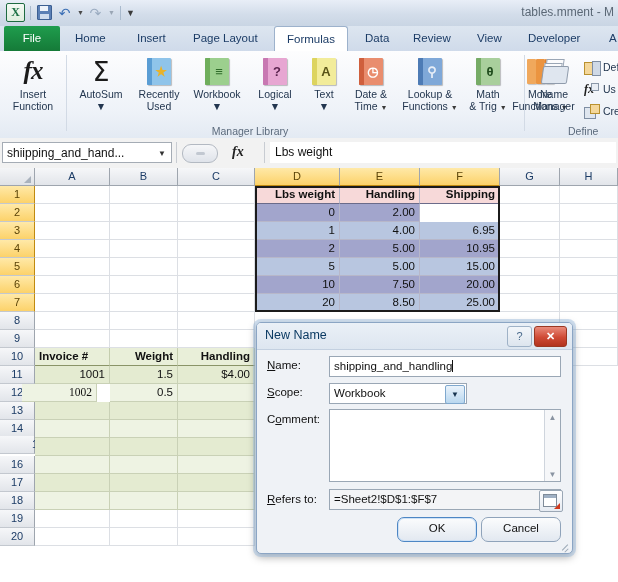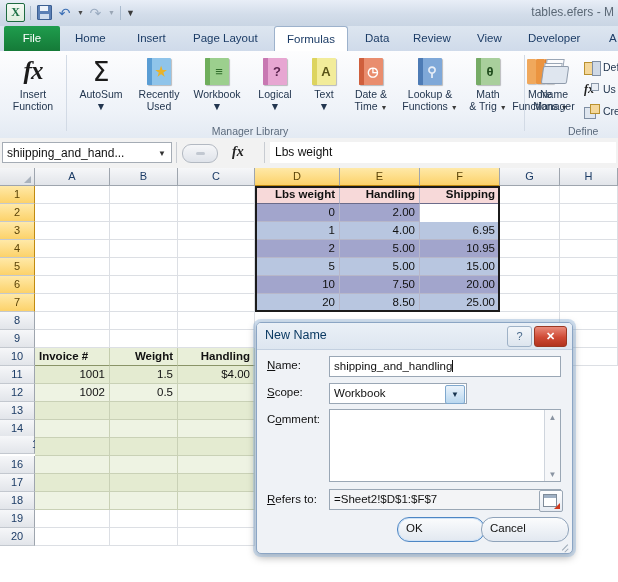--- a/index.html
+++ b/index.html
@@ -251,22 +251,22 @@
   .refbtn{
     position:absolute;width:22px;height:20px;
     background:linear-gradient(#fdfdfe,#e6ebf2);border:1px solid #9aa7b5;border-radius:2px;
     overflow:hidden;
   }
   .refbtn i{position:absolute;left:3px;top:3px;width:12px;height:11px;border:1px solid #7f8b99;background:#fff;}
   .refbtn i:before{content:"";position:absolute;left:0;top:0;width:100%;height:3px;background:#9fb0c4;}
   .refbtn b{position:absolute;right:2px;bottom:2px;width:0;height:0;border-left:6px solid transparent;border-bottom:6px solid #d03a1e;}
   .dlg-btn{
     position:absolute;width:78px;height:23px;
-    background:linear-gradient(#fbfcfd,#e2e8f0);border:1px solid #8fa3ba;border-radius:12px;
-    font-size:11.5px;color:#111;text-align:left;line-height:21px;padding-left:8px;
+    background:linear-gradient(#fbfcfd,#e2e8f0);border:1px solid #8fa3ba;border-radius:7px;
+    font-size:11.5px;color:#111;text-align:center;line-height:21px;
   }
   .dlg-btn.def{
     border:1px solid #4d86c4;
     box-shadow:inset 0 0 0 1px #cfe2f6;
   }
   .dlg-grip{position:absolute;right:3px;bottom:2px;width:10px;height:10px;}
   .dlg-grip:before,.dlg-grip:after{content:"";position:absolute;background:#9aa7b5;}
   .dlg-grip:before{right:0;bottom:3px;width:8px;height:1px;transform:rotate(-45deg);}
   .dlg-grip:after{right:0;bottom:0px;width:5px;height:1px;transform:rotate(-45deg);}
 </style>
@@ -286,21 +286,21 @@
           <span class="arc">↶</span>
         </div>
       <span class="tri">▼</span>
       <div class="qicon">
           <span class="arc dim">↷</span>
         </div>
       <span class="tri dim">▼</span>
       <div class="qsep"></div>
       <span class="qat-more">▼</span>
     </div>
-    <div class="title-text">tables.efers  -  M</div>
+    <div class="title-text">tables.mment  -  M</div>
   </div>
 
   <div class="tabbar">
     <div class="tab file" style="left:4px;width:56px;">File</div>
     <div class="tab" style="left:66px;">Home</div>
     <div class="tab" style="left:128px;">Insert</div>
     <div class="tab active" style="left:274px;width:72px;text-align:center;padding:0;">Formulas</div>
     <div class="tab" style="left:184px;">Page Layout</div>
     <div class="tab" style="left:356px;">Data</div>
     <div class="tab" style="left:404px;">Review</div>
@@ -580,21 +580,21 @@
     <div class="selbox" style="left:255px;top:18px;width:245px;height:126px;"></div>
 
     <div class="cell b t2-hdr" style="left:35px;top:180px;width:75px;">Invoice #</div>
     <div class="cell r b t2-hdr" style="left:110px;top:180px;width:68px;">Weight</div>
     <div class="cell r b t2-hdr" style="left:178px;top:180px;width:77px;">Handling</div>
 
     <div class="cell r t2-a" style="left:35px;top:198px;width:75px;">1001</div>
     <div class="cell r t2-a" style="left:110px;top:198px;width:68px;">1.5</div>
     <div class="cell r t2-a" style="left:178px;top:198px;width:77px;">$4.00</div>
 
-    <div class="cell r t2-b" style="left:35px;top:216px;width:75px;">1002</div>
+    <div class="cell r t2-b" style="left:22px;top:216px;width:75px;font-family:Liberation Serif, serif;">1002</div>
     <div class="cell r t2-b" style="left:110px;top:216px;width:68px;">0.5</div>
     <div class="cell r t2-b" style="left:178px;top:216px;width:77px;"></div>
 
     <div class="cell r t2-a" style="left:35px;top:234px;width:75px;"></div>
     <div class="cell r t2-a" style="left:110px;top:234px;width:68px;"></div>
     <div class="cell r t2-a" style="left:178px;top:234px;width:77px;"></div>
 
     <div class="cell r t2-b" style="left:35px;top:252px;width:75px;"></div>
     <div class="cell r t2-b" style="left:110px;top:252px;width:68px;"></div>
     <div class="cell r t2-b" style="left:178px;top:252px;width:77px;"></div>

